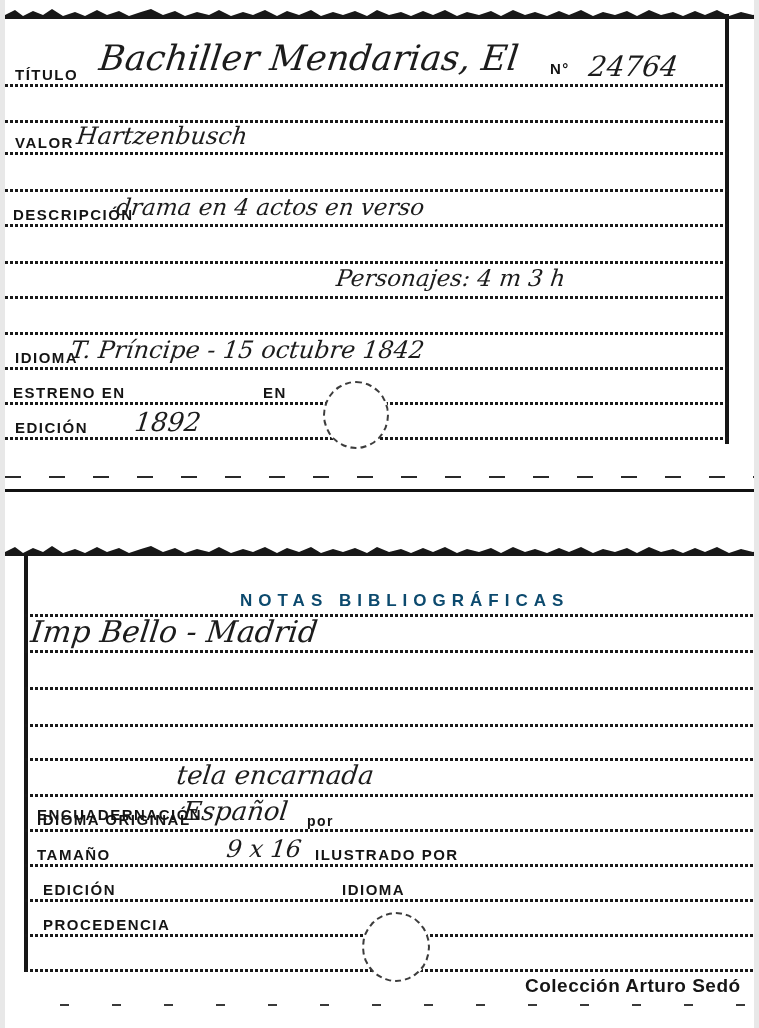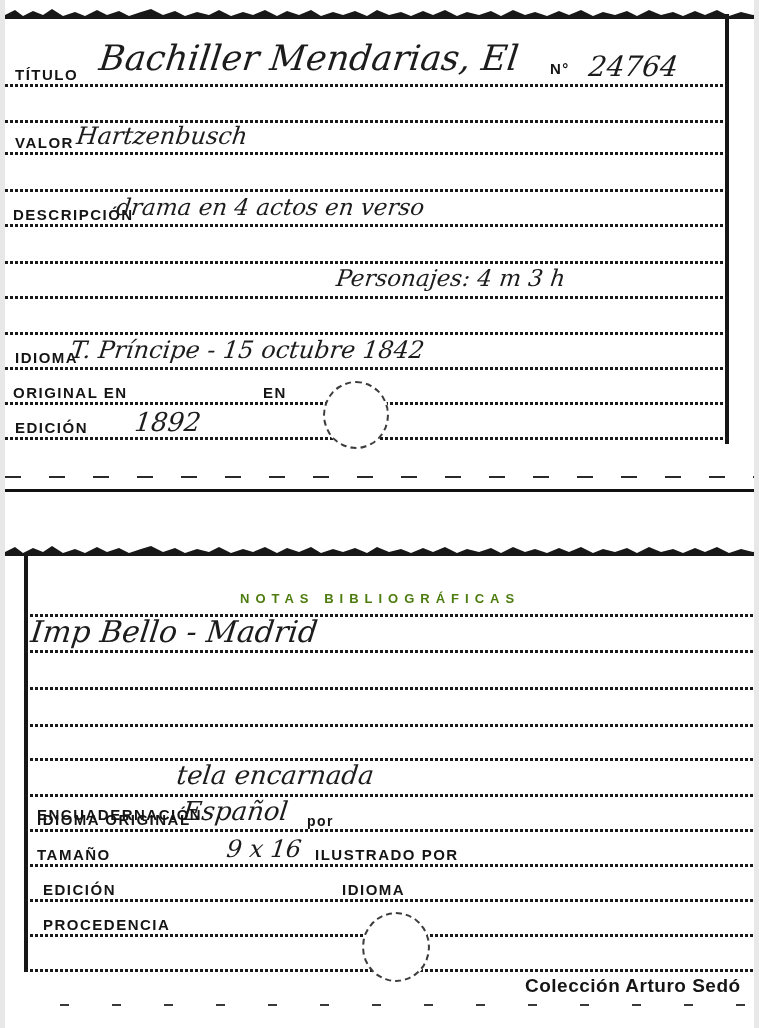--- a/index.html
+++ b/index.html
@@ -27,22 +27,22 @@
   .vborder { position:absolute; width:4px; background:#161616; z-index:1; }
   .solidline { position:absolute; height:3px; background:#111; z-index:1; }
   
   .label {
     position:absolute; z-index:3; font-weight:700; font-size:15px;
     letter-spacing:1.5px; white-space:nowrap; color:#141414;
     font-family:"Liberation Sans", sans-serif;
   }
   .label.small { font-size:14px; }
   .header-title {
-    position:absolute; z-index:3; font-weight:700; font-size:13px;
-    letter-spacing:6px; white-space:nowrap; color:#4d7c0f;
+    position:absolute; z-index:3; font-weight:700; font-size:17px;
+    letter-spacing:6px; white-space:nowrap; color:#0c4a6e;
   }
   .credit {
     position:absolute; z-index:3; font-weight:700; font-size:19px;
     letter-spacing:0.5px; white-space:nowrap; color:#161616;
   }
   
   .hand {
     position:absolute; z-index:3; font-family:"DejaVu Serif", serif;
     font-style:italic; white-space:nowrap; color:#1c1c1c;
     transform:skewX(-7deg); transform-origin:left bottom;
@@ -79,21 +79,21 @@
     <div class="rule front" style="top:402px"></div>
     <div class="rule front" style="top:437px"></div>
 
     <div class="punch-hole" style="left:318px; top:381px; width:62px; height:64px"></div>
 
     <div class="label" style="left:10px;  top:66px">TÍTULO</div>
     <div class="label" style="left:545px; top:60px">N°</div>
     <div class="label" style="left:10px;  top:134px">VALOR</div>
     <div class="label" style="left:8px;   top:206px">DESCRIPCIÓN</div>
     <div class="label" style="left:10px;  top:349px">IDIOMA</div>
-    <div class="label" style="left:8px;   top:384px">ORIGINAL EN</div>
+    <div class="label" style="left:8px;   top:384px">ESTRENO EN</div>
     <div class="label" style="left:258px; top:384px">EN</div>
     <div class="label" style="left:10px;  top:419px">EDICIÓN</div>
 
     <div class="hand" style="left:92px;  top:38px;  font-size:35px">Bachiller Mendarias, El</div>
     <div class="hand" style="left:582px; top:50px;  font-size:28px">24764</div>
     <div class="hand" style="left:70px;  top:122px; font-size:24px">Hartzenbusch</div>
     <div class="hand" style="left:110px; top:194px; font-size:23px">drama en 4 actos en verso</div>
     <div class="hand" style="left:330px; top:265px; font-size:23px">Personajes: 4 m 3 h</div>
     <div class="hand" style="left:64px;  top:336px; font-size:24px">T. Príncipe - 15 octubre 1842</div>
     <div class="hand" style="left:128px; top:407px; font-size:26px">1892</div>

